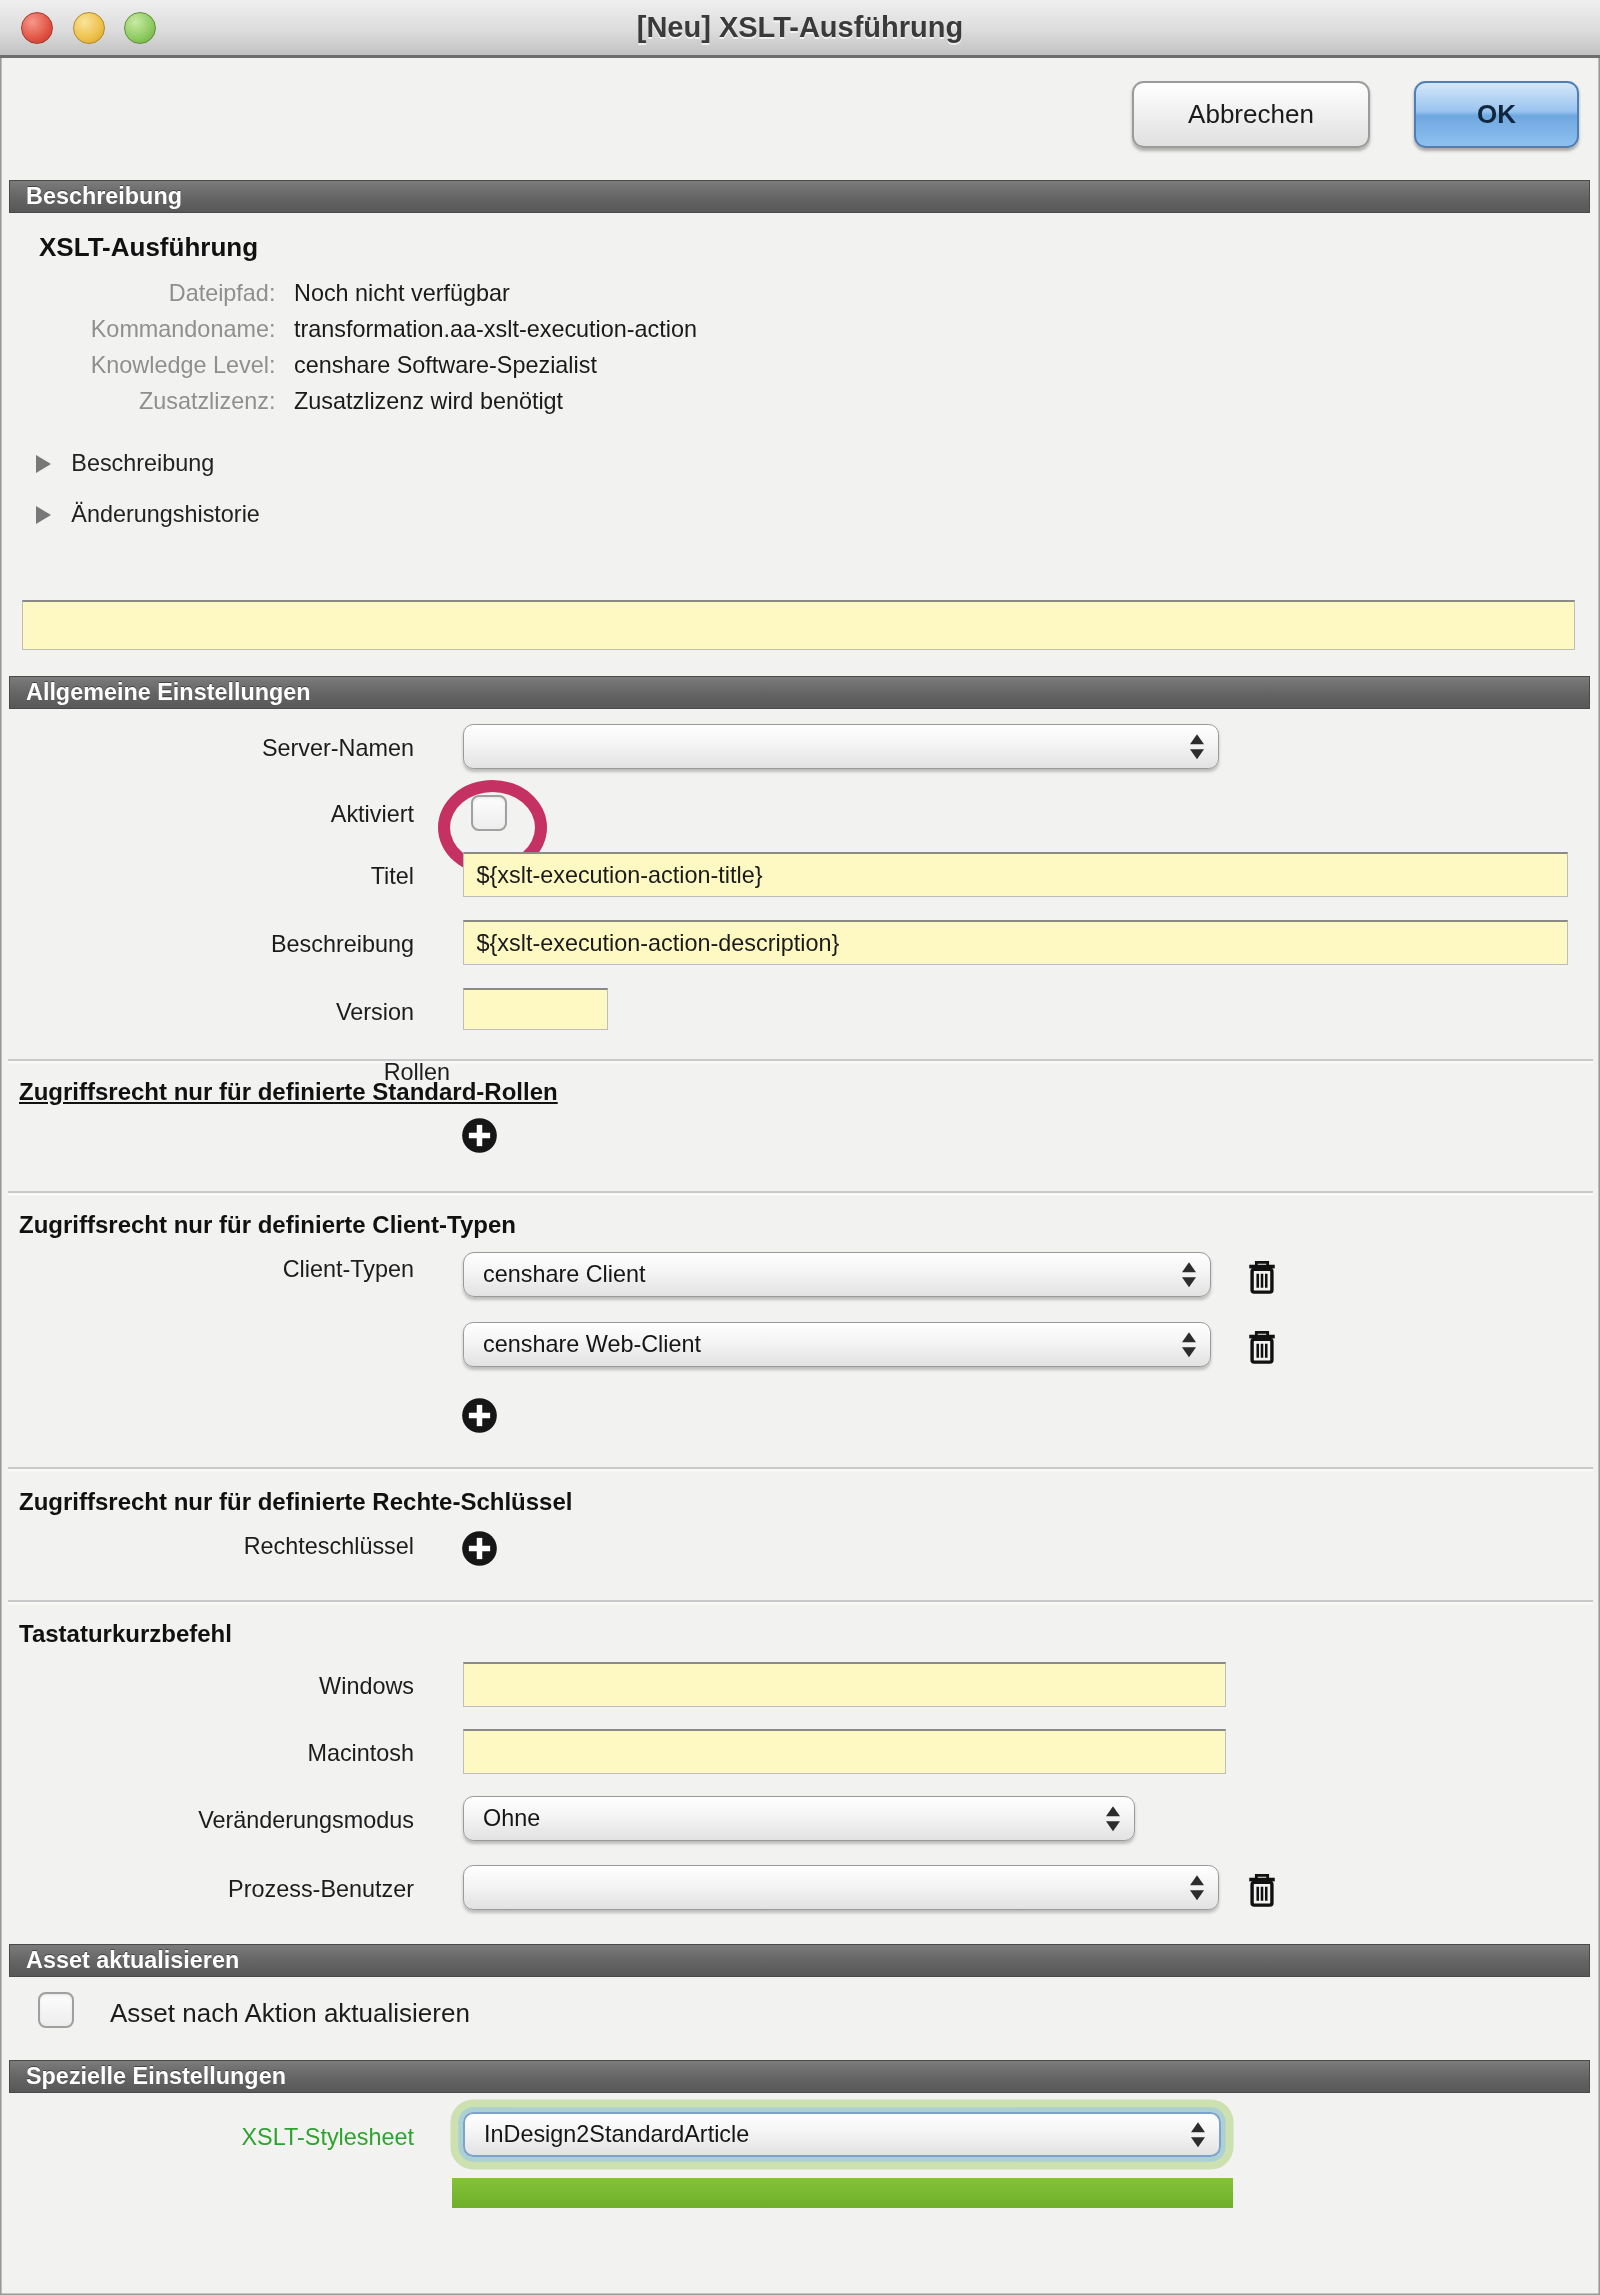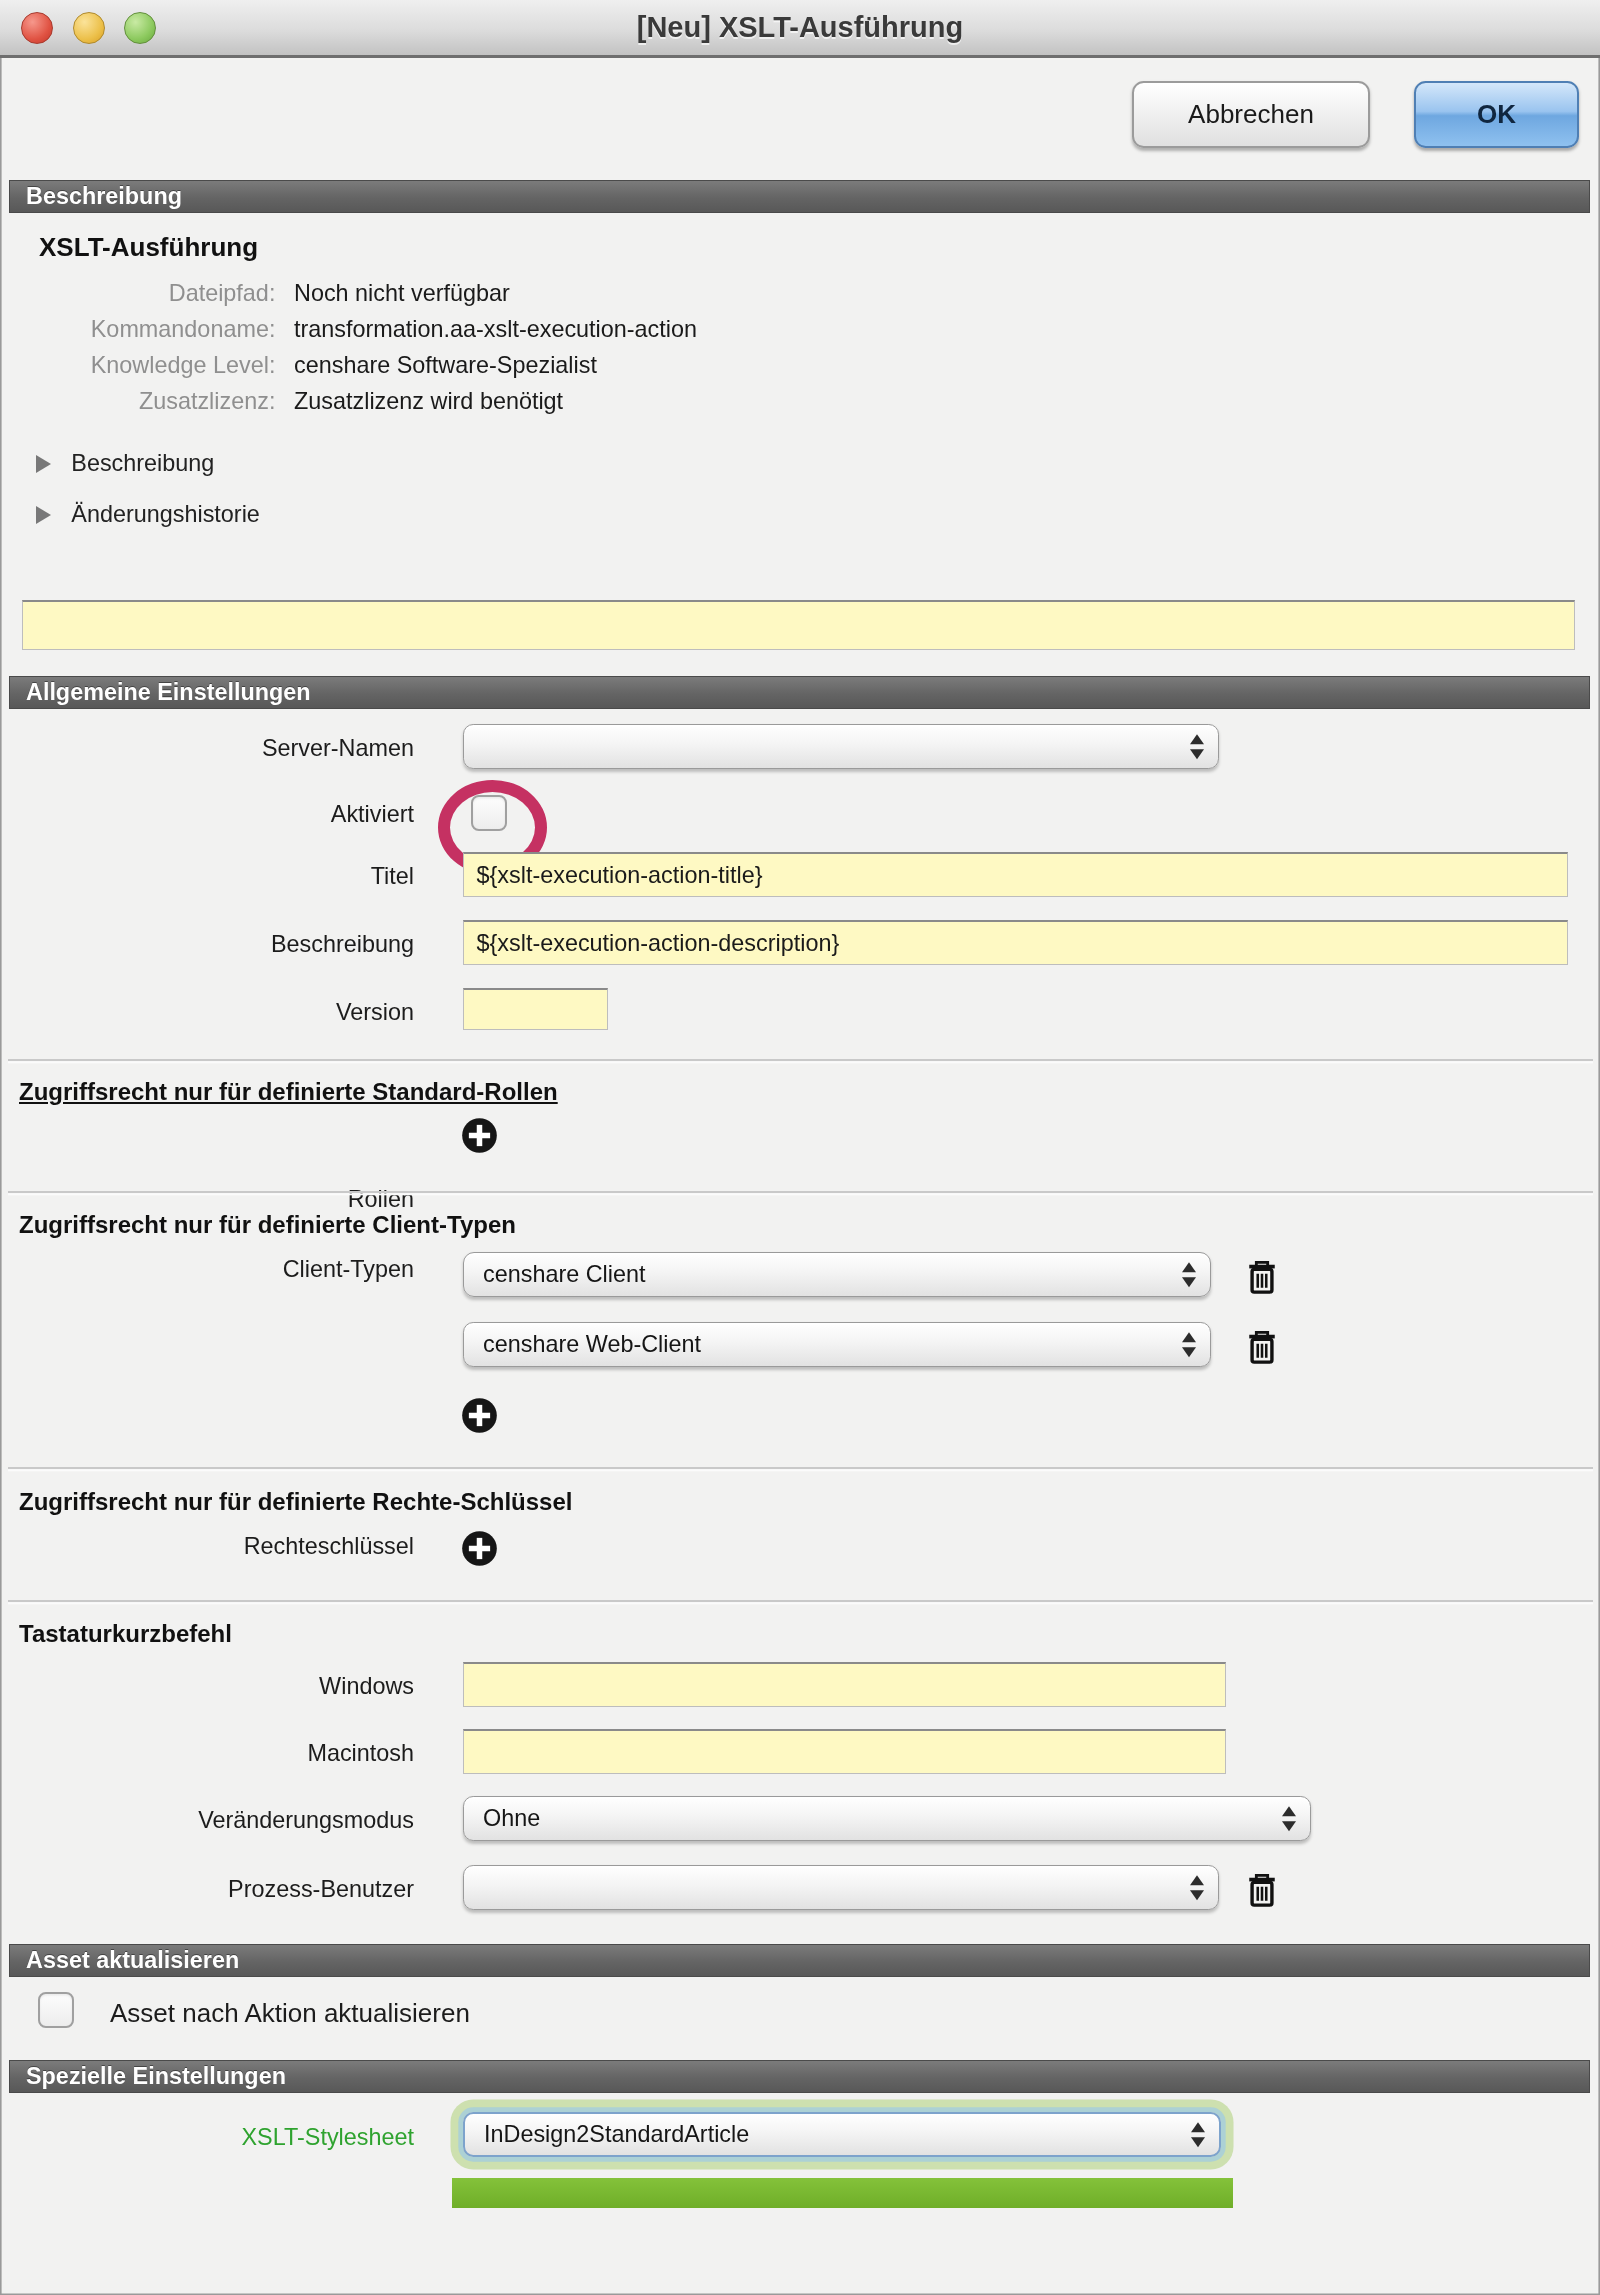--- a/index.html
+++ b/index.html
@@ -163,21 +163,21 @@
   <div class="field" style="left:463px;top:852px;width:1105px;height:45px;">${xslt-execution-action-title}</div>
 
   <div class="formlabel" style="top:931px;">Beschreibung</div>
   <div class="field" style="left:463px;top:920px;width:1105px;height:45px;">${xslt-execution-action-description}</div>
 
   <div class="formlabel" style="top:999px;">Version</div>
   <div class="field" style="left:463px;top:988px;width:145px;height:42px;"></div>
 
   <div class="divider" style="top:1059px;"></div>
   <div class="grpheading" style="top:1078px;text-decoration:underline;">Zugriffsrecht nur für definierte Standard-Rollen</div>
-  <div class="formlabel" style="top:1186px;">Rollen</div>
+  <div class="formlabel" style="top:1059px;padding-left:36px;">Rollen</div>
   <div class="plusbtn" style="left:461px;top:1117px;">
     <svg viewBox="0 0 47 47" width="37" height="37">
       <circle cx="23.5" cy="23.5" r="22" fill="#161616"></circle>
       <rect x="20" y="10" width="7" height="27" fill="#ffffff"></rect>
       <rect x="10" y="20" width="27" height="7" fill="#ffffff"></rect>
     </svg>
   </div>
 
   <div class="divider" style="top:1191px;"></div>
   <div class="grpheading" style="top:1211px;">Zugriffsrecht nur für definierte Client-Typen</div>
@@ -237,21 +237,21 @@
   <div class="divider" style="top:1600px;"></div>
   <div class="grpheading" style="top:1620px;">Tastaturkurzbefehl</div>
 
   <div class="formlabel" style="top:1673px;">Windows</div>
   <div class="field" style="left:463px;top:1662px;width:763px;height:45px;"></div>
 
   <div class="formlabel" style="top:1740px;">Macintosh</div>
   <div class="field" style="left:463px;top:1729px;width:763px;height:45px;"></div>
 
   <div class="formlabel" style="top:1807px;">Veränderungsmodus</div>
-  <div class="dropdown" style="left:463px;top:1796px;width:848px;height:45px;">
+  <div class="dropdown" style="left:463px;top:1796px;width:672px;height:45px;">
     <span>Ohne</span>
     <span class="stepper">
         <span class="arr-up"></span>
         <span class="arr-dn"></span>
       </span>
   </div>
 
   <div class="formlabel" style="top:1876px;">Prozess-Benutzer</div>
   <div class="dropdown" style="left:463px;top:1865px;width:756px;height:45px;">
     <span></span>

